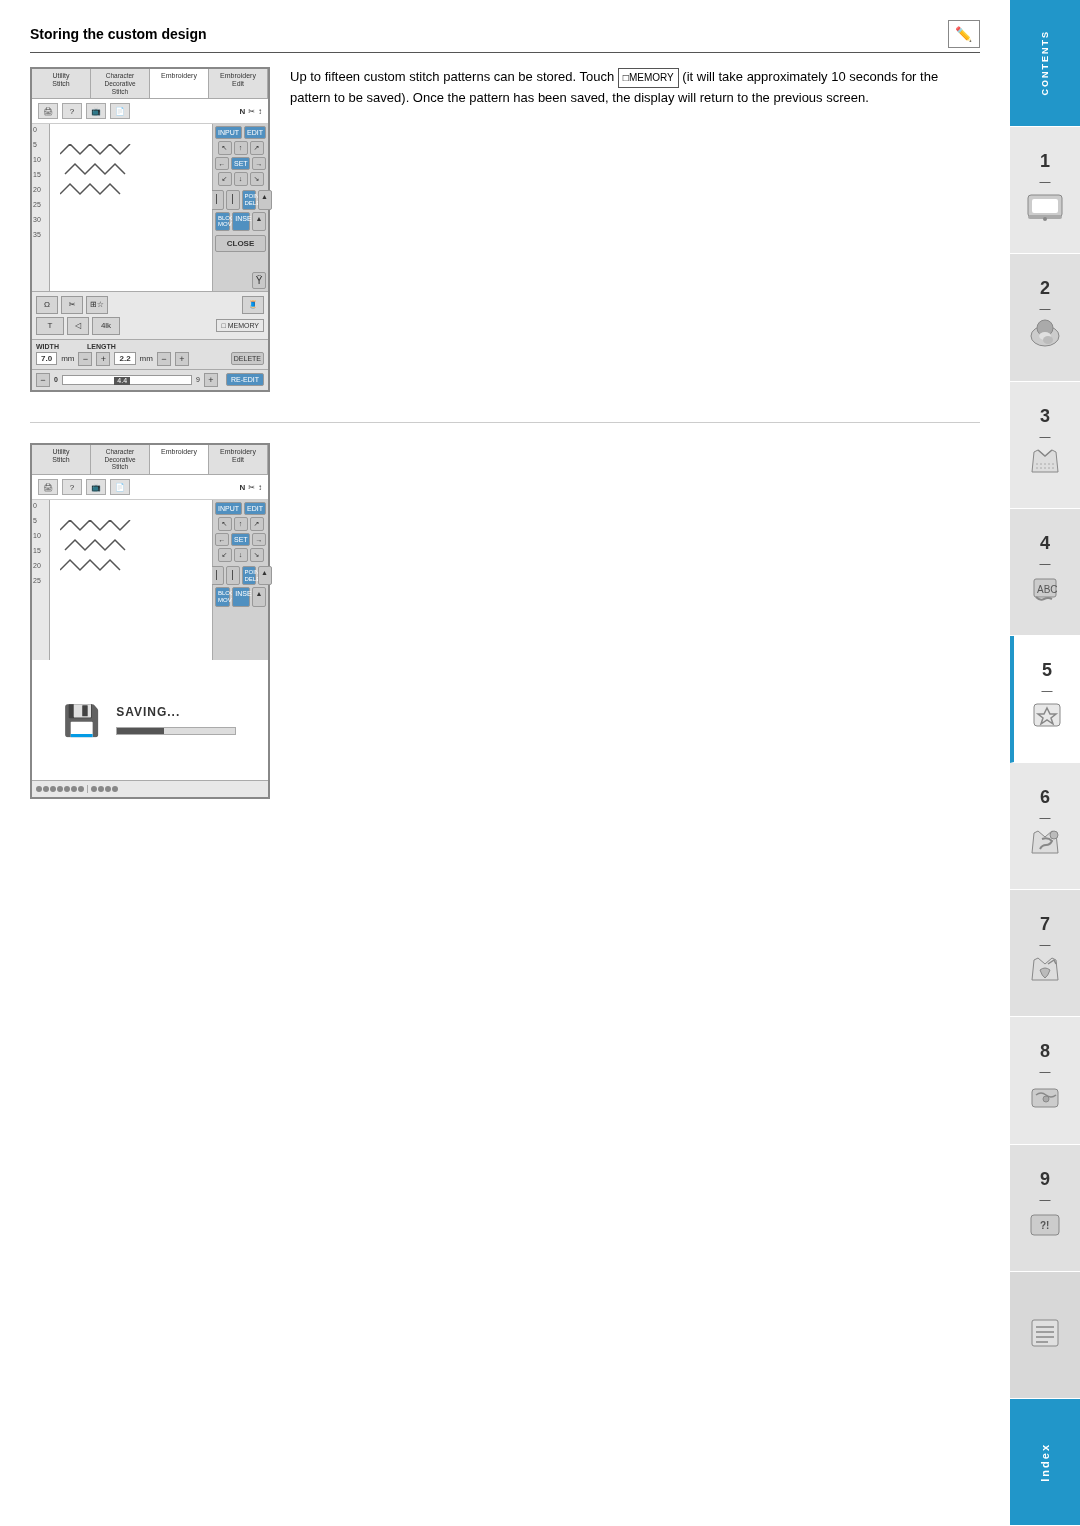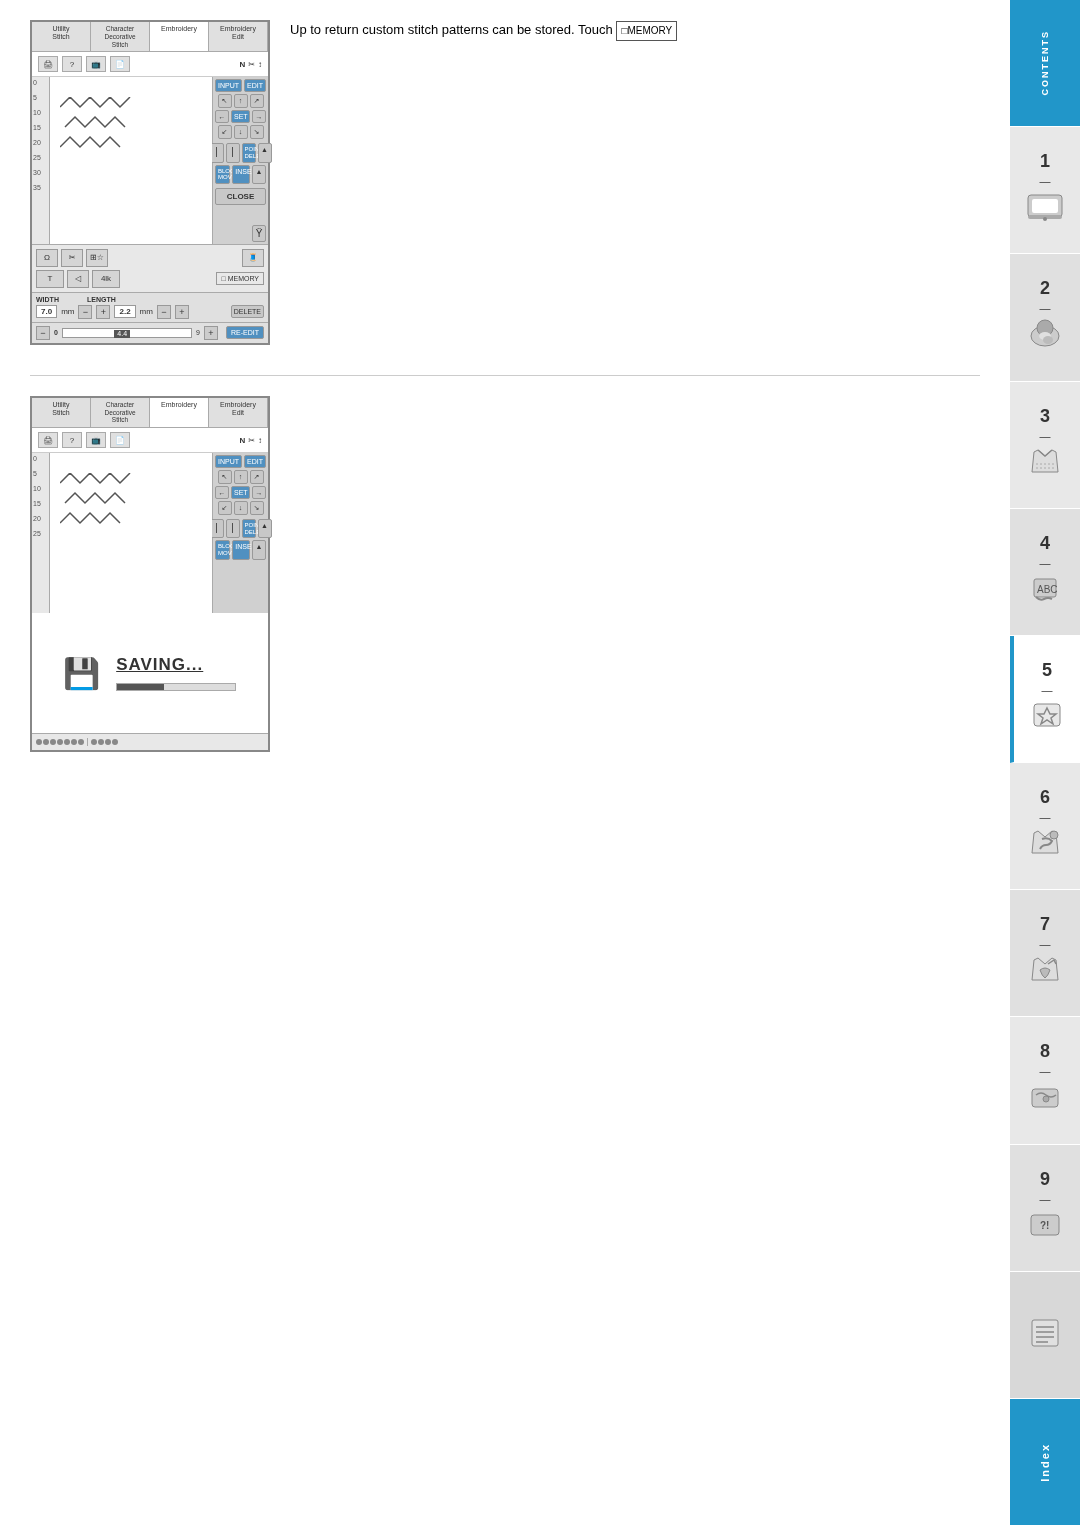--- a/index.html
+++ b/index.html
@@ -428,20 +428,24 @@
     }
   </style>
 </head>
 <body>
 
 <div style="position:relative; width:1080px; min-height:1526px; background:#fff;">
 
   <div class="main-content">
 
 
+    <div class="section-title">
+      <span>Storing the custom design</span>
+      <div class="pencil-icon">✏️</div>
+    </div>
 
     <div class="upper-section">
 
       <div class="screen-panel machine-screen">
 
         <div class="screen-top-tabs">
           <div class="screen-tab" style="font-size:7px; line-height:1.2;">
             <div>Utility</div>
               <div>Stitch</div>
           </div>
@@ -591,25 +595,26 @@
             <div class="tension-marker">4.4</div>
           </div>
           <div style="font-size:7px;">9</div>
           <div class="pm-btn">+</div>
           <div class="screen-btn blue" style="font-size:7px; padding:2px 4px; margin-left:4px;">RE-EDIT</div>
         </div>
       </div>
 
       <div class="description-text">
         <p style="margin-bottom:10px;">
-          <span>Up to return custom stitch patterns can be stored. Touch</span>
+          <span>Up to fifteen custom stitch patterns can be stored. Touch</span>
           <span class="memory-badge">
             <span>□</span>
             <span>MEMORY</span>
           </span>
+          <span>(it will take approximately 10 seconds for the pattern to be saved). Once the pattern has been saved, the display will return to the previous screen.</span>
         </p>
       </div>
 
     </div>
 
     <hr class="divider-line">
 
     <div class="lower-section">
 
       <div class="saving-screen machine-screen">
@@ -691,21 +696,21 @@
               <div class="screen-btn blue" style="font-size:6px; line-height:1.1;">BLOCK<br>MOVE</div>
               <div class="screen-btn blue" style="font-size:7px;">INSERT</div>
               <div class="screen-btn">▲</div>
             </div>
           </div>
         </div>
 
         <div class="saving-content" style="min-height:120px; padding:15px; flex-direction:row; gap:15px; align-items:center;">
           <div style="font-size:30px;">💾</div>
           <div>
-            <div style="font-size:17px; font-weight:bold; letter-spacing:1px;text-decoration:underline;">SAVING...</div>
+            <div style="font-size:12px; font-weight:bold; letter-spacing:1px;">SAVING...</div>
             <div class="saving-progress">
               <div class="saving-progress-fill"></div>
             </div>
           </div>
         </div>
 
         <div style="border-top:1px solid #aaa; background:#e8e8e8; padding:4px; font-size:7px;">
           <div style="display:flex; gap:3px; align-items:center; flex-wrap:wrap;">
             <div style="display:flex; gap:1px;">
               <div style="width:6px; height:6px; background:#888; border-radius:50%;"></div>

